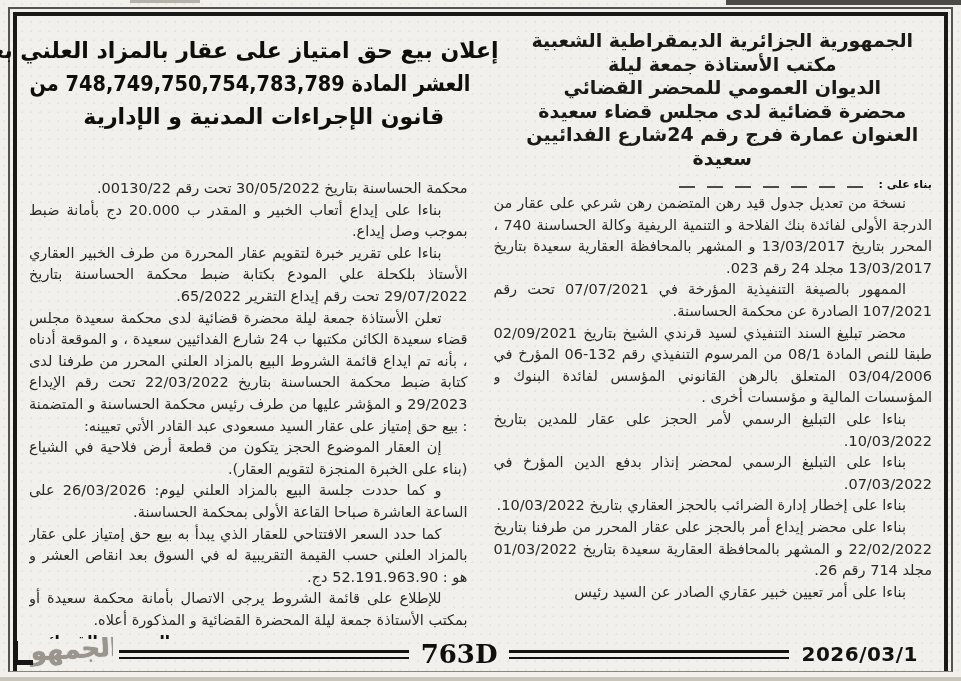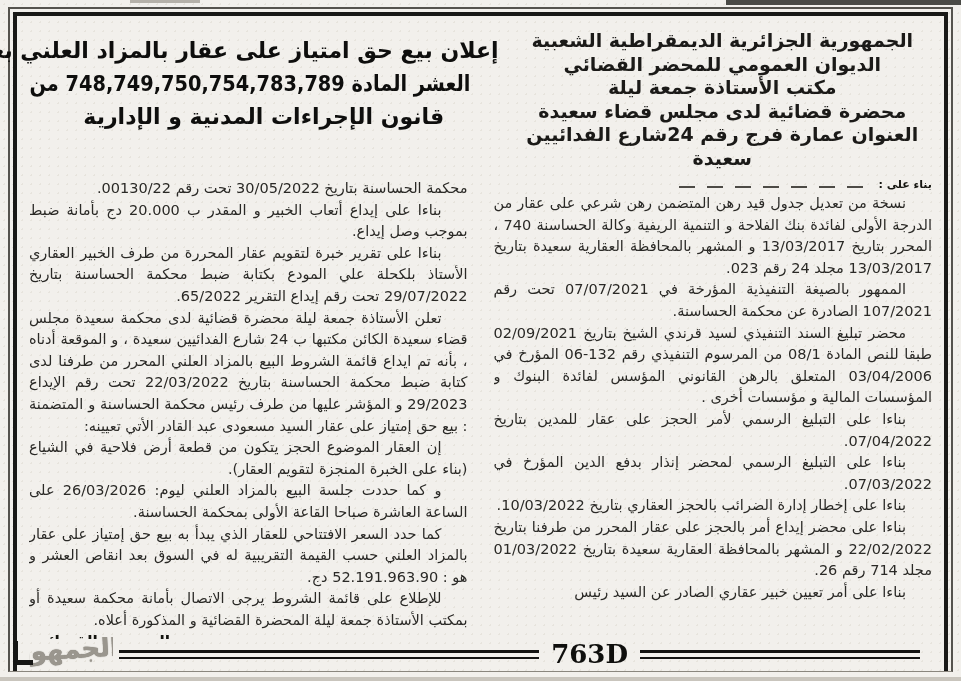--- a/index.html
+++ b/index.html
@@ -97,42 +97,42 @@
   <div class="scan-streak-top"></div>
   <div class="scan-streak-topleft"></div>
   <div class="scan-band-bottom"></div>
 
   <div class="frame-outer">
     <div class="frame-inner">
 
       <div class="top-row">
         <div class="office-header">
           <div>الجمهورية الجزائرية الديمقراطية الشعبية</div>
+          <div>مكتب الأستاذة جمعة ليلة</div>
           <div>الديوان العمومي للمحضر القضائي</div>
-          <div>مكتب الأستاذة جمعة ليلة</div>
           <div>محضرة قضائية لدى مجلس قضاء سعيدة</div>
           <div>العنوان عمارة فرج رقم 24شارع الفدائيين سعيدة</div>
         </div>
         <div class="main-title">
           <div class="title-line">إعلان بيع حق امتياز على عقار بالمزاد العلني بعد إنقاص</div>
           <div class="title-line squeeze">العشر المادة 748,749,750,754,783,789 من</div>
           <div class="title-line">قانون الإجراءات المدنية و الإدارية</div>
         </div>
       </div>
 
       <div class="body-row">
         <div class="col">
           <div class="basis-row">
             <span class="basis-heading">بناء على :</span>
             <span class="dash-fill"></span>
           </div>
           <p>نسخة من تعديل جدول قيد رهن المتضمن رهن شرعي على عقار من الدرجة الأولى لفائدة بنك الفلاحة و التنمية الريفية وكالة الحساسنة 740 ، المحرر بتاريخ 13/03/2017 و المشهر بالمحافظة العقارية سعيدة بتاريخ 13/03/2017 مجلد 24 رقم 023.</p>
           <p>الممهور بالصيغة التنفيذية المؤرخة في 07/07/2021 تحت رقم 107/2021 الصادرة عن محكمة الحساسنة.</p>
           <p>محضر تبليغ السند التنفيذي لسيد قرندي الشيخ بتاريخ 02/09/2021 طبقا للنص المادة 08/1 من المرسوم التنفيذي رقم 132-06 المؤرخ في 03/04/2006 المتعلق بالرهن القانوني المؤسس لفائدة البنوك و المؤسسات المالية و مؤسسات أخرى .</p>
-          <p>بناءا على التبليغ الرسمي لأمر الحجز على عقار للمدين بتاريخ 07/04/2022.</p>
+          <p>بناءا على التبليغ الرسمي لأمر الحجز على عقار للمدين بتاريخ 10/03/2022.</p>
           <p>بناءا على التبليغ الرسمي لمحضر إنذار بدفع الدين المؤرخ في 07/03/2022.</p>
           <p>بناءا على إخطار إدارة الضرائب بالحجز العقاري بتاريخ 10/03/2022.</p>
           <p>بناءا على محضر إيداع أمر بالحجز على عقار المحرر من طرفنا بتاريخ 22/02/2022 و المشهر بالمحافظة العقارية سعيدة بتاريخ 01/03/2022 مجلد 714 رقم 26.</p>
           <p>بناءا على أمر تعيين خبير عقاري الصادر عن السيد رئيس</p>
         </div>
 
         <div class="col">
           <p class="cont">محكمة الحساسنة بتاريخ 30/05/2022 تحت رقم 00130/22.</p>
           <p>بناءا على إيداع أتعاب الخبير و المقدر ب 20.000 دج بأمانة ضبط بموجب وصل إيداع.</p>
           <p>بناءا على تقرير خبرة لتقويم عقار المحررة من طرف الخبير العقاري الأستاذ بلكحلة علي المودع بكتابة ضبط محكمة الحساسنة بتاريخ 29/07/2022 تحت رقم إيداع التقرير 65/2022.</p>
@@ -141,20 +141,21 @@
           <p>و كما حددت جلسة البيع بالمزاد العلني ليوم: 26/03/2026 على الساعة العاشرة صباحا القاعة الأولى بمحكمة الحساسنة.</p>
           <p>كما حدد السعر الافتتاحي للعقار الذي يبدأ به بيع حق إمتياز على عقار بالمزاد العلني حسب القيمة التقريبية له في السوق بعد انقاص العشر و هو : 52.191.963.90 دج.</p>
           <p>للإطلاع على قائمة الشروط يرجى الاتصال بأمانة محكمة سعيدة أو بمكتب الأستاذة جمعة ليلة المحضرة القضائية و المذكورة أعلاه.</p>
           <div class="sig-row">
             <span class="signature">المحضرة القضائية</span>
           </div>
         </div>
       </div>
 
       <div class="footer-row">
+        <span class="footer-date">2026/03/1</span>
         <span class="rule r1"></span>
         <span class="footer-code">763D</span>
         <span class="rule r2"></span>
         <span class="paper-logo">
           <span>الجمهورية</span>
         </span>
       </div>
 
       <div class="corner-l"></div>
     </div>

